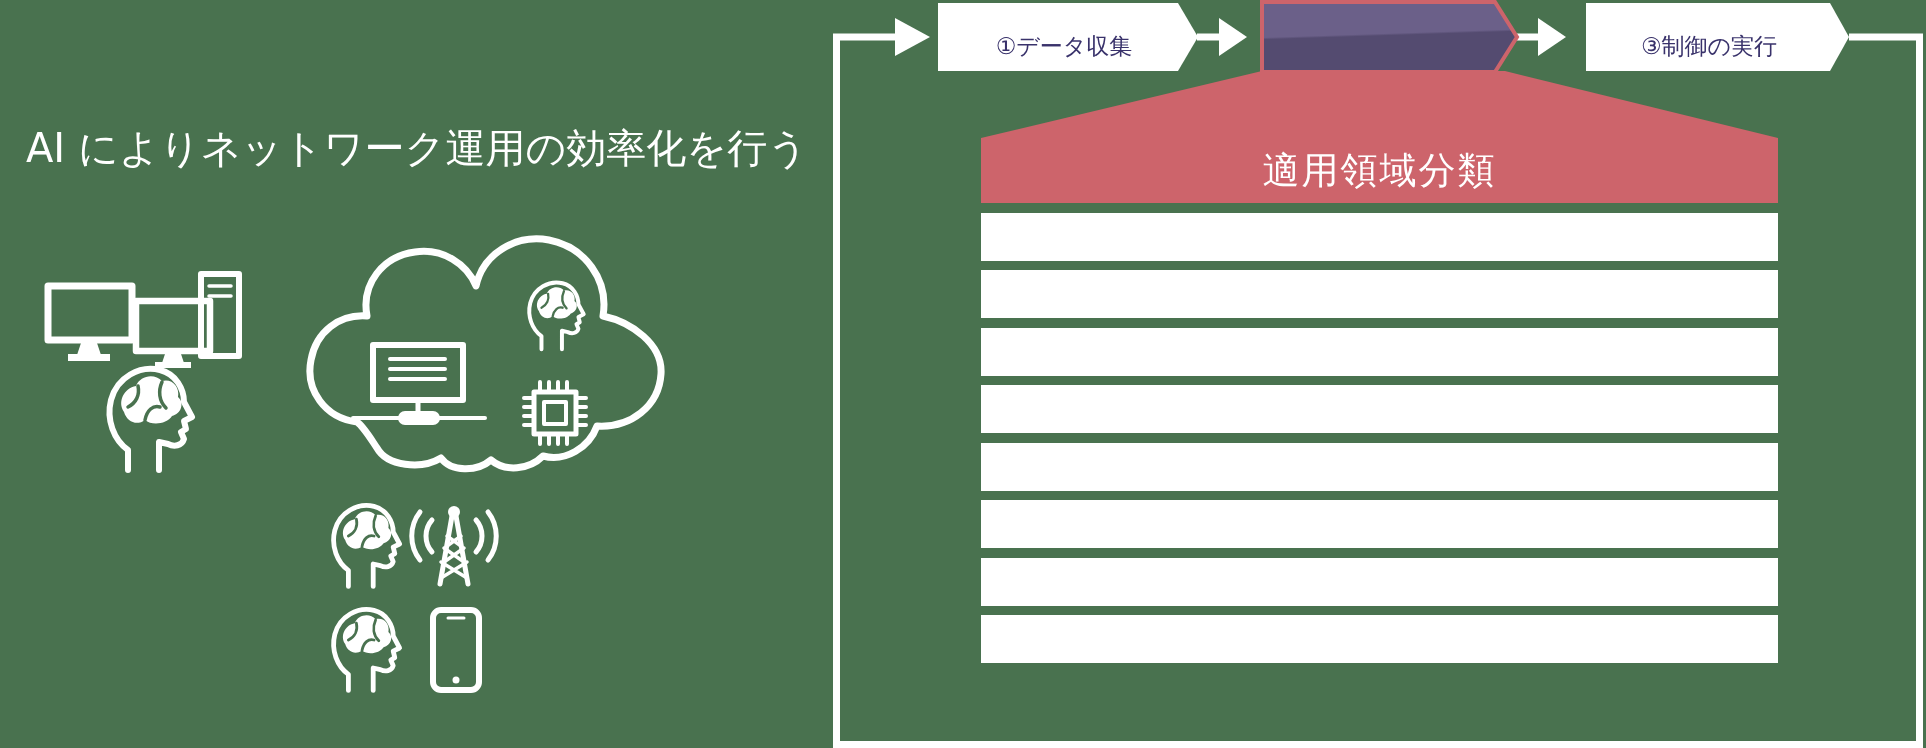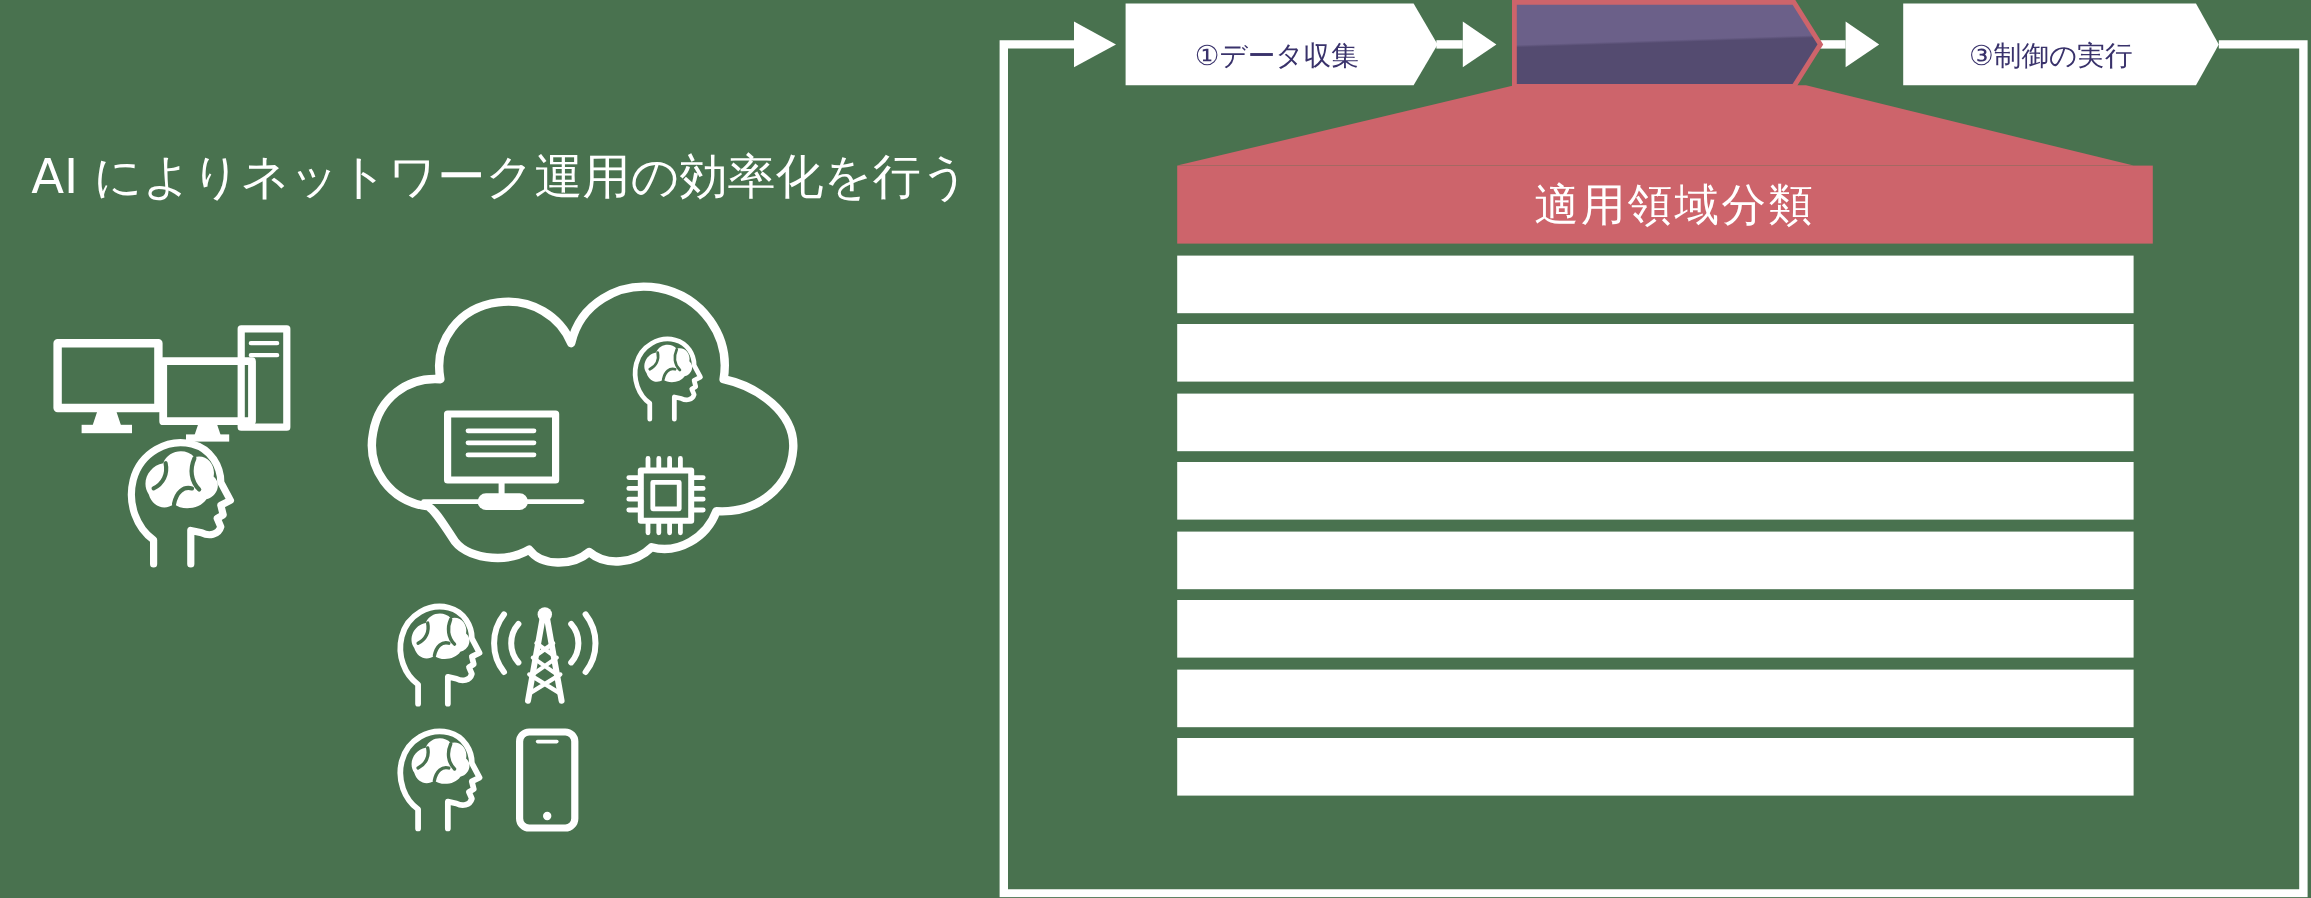--- a/index.html
+++ b/index.html
@@ -24,21 +24,21 @@
   .step-label {
     position:absolute; top:3px; height:86px;
     display:flex; align-items:center; justify-content:center;
     font-size:23px; font-weight:500; color:#39326B; white-space:nowrap;
   }
   .step-label.active { color:#ffffff; }
   
   .panel-header {
     position:absolute; left:981px; top:138px; width:797px; height:65px;
     background:#CD646B; display:flex; align-items:center; justify-content:center;
-    color:#ffffff; font-size:37px; font-weight:500; letter-spacing:2px;padding-left:16px;
+    color:#ffffff; font-size:37px; font-weight:500; letter-spacing:2px;
   }
   .panel-row {
     position:absolute; left:981px; width:797px; height:48px;
     background:#ffffff;
   }
   svg .wl { stroke:#ffffff; fill:none; stroke-linecap:round; stroke-linejoin:round; }
 </style>
 </head>
 <body>
 

